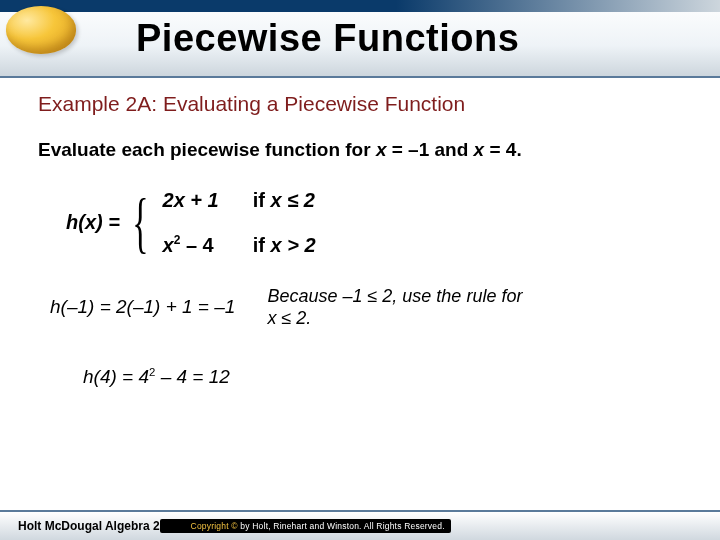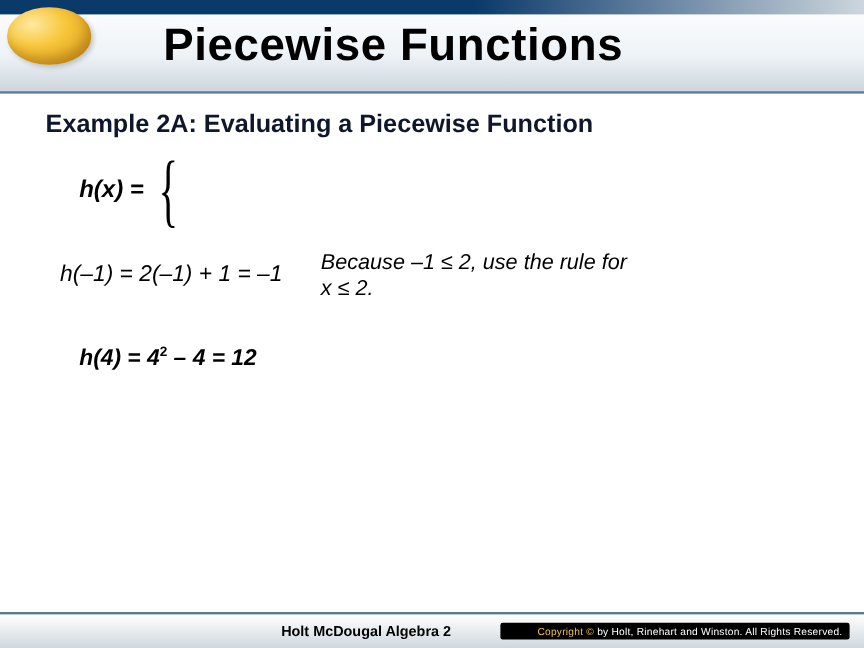--- a/index.html
+++ b/index.html
@@ -41,22 +41,22 @@
     font-weight: 900;
     color: #000;
     margin-left: 96px;
     letter-spacing: 0.5px;
     font-family: Arial, sans-serif;
   }
   .content {
     padding: 14px 38px 0 38px;
   }
   .example-title {
-    color: #0f172a;
-    font-weight: 700;
+    color: #7f1d1d;
+    font-weight: 400;
     font-size: 21px;
     font-family: Arial, sans-serif;
     margin-bottom: 22px;
   }
   .instruct {
     font-weight: 700;
     font-size: 19px;
     font-family: Arial, sans-serif;
     margin-bottom: 26px;
     line-height: 1.3;
@@ -112,26 +112,25 @@
   }
   .footer {
     position: absolute;
     left: 0; bottom: 0;
     width: 100%;
     height: 30px;
     background: linear-gradient(#fff, #d0d8df);
     border-top: 2px solid #5a7a9a;
     display: flex;
     align-items: center;
-    justify-content: flex-end;
+    justify-content: flex-start;
     padding: 0 12px 0 18px;
     font-size: 12px;
     font-weight: 700;
     font-family: Arial, sans-serif;
-    gap: 41px;
   }
   .copyright {
     background: #000;
     color: #fff;
     font-size: 8.5px;
     font-weight: 400;
     padding: 2px 6px;
     border-radius: 2px;
     letter-spacing: 0.2px;
   }
@@ -143,33 +142,42 @@
 <div class="header">
   <div class="header-stripe"></div>
   <div class="orb"></div>
   <div class="title">Piecewise Functions</div>
 </div>
 
 <div class="content">
 
   <div class="example-title">Example 2A: Evaluating a Piecewise Function</div>
 
+  <div class="instruct">
+    <span>Evaluate each piecewise function for </span><span class="var">x</span><span> = –1 and </span><span class="var">x</span><span> = 4.</span>
+  </div>
 
   <div class="piecewise">
     <span class="lhs">h(x) =</span>
     <span class="brace">{</span>
+    <div class="cases">
+      <span class="expr"><span class="it">2x + 1</span></span>
+      <span class="cond"><span>if </span><span class="it">x ≤ 2</span></span>
+      <span class="expr"><span class="it">x</span><sup>2</sup><span> – 4</span></span>
+      <span class="cond"><span>if </span><span class="it">x &gt; 2</span></span>
+    </div>
   </div>
 
   <div class="work-rows">
     <div class="work">
       <div class="calc">h(–1) = 2(–1) + 1 = –1</div>
       <div class="reason">Because –1 ≤ 2, use the rule for x ≤ 2.</div>
     </div>
     <div class="work">
-      <div class="calc" style="margin-left:16px;font-weight:bold;">
+      <div class="calc" style="margin-left:33px;">
         <span>h(4) = 4</span><sup class="up">2</sup><span> – 4 = 12</span>
       </div>
     </div>
   </div>
 
 </div>
 
 <div class="footer">
   <span>Holt McDougal Algebra 2</span>
   <span class="copyright"><span class="c">Copyright ©</span> <span>by Holt, Rinehart and Winston. All Rights Reserved.</span></span>

